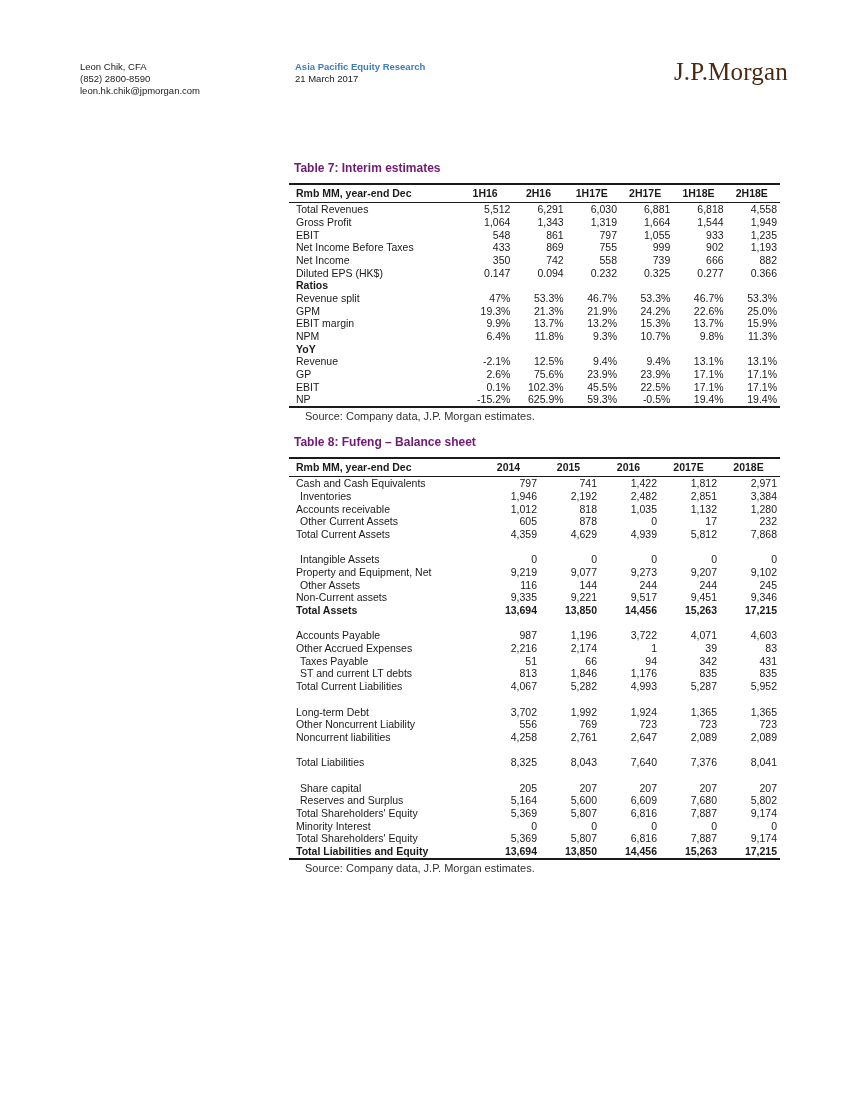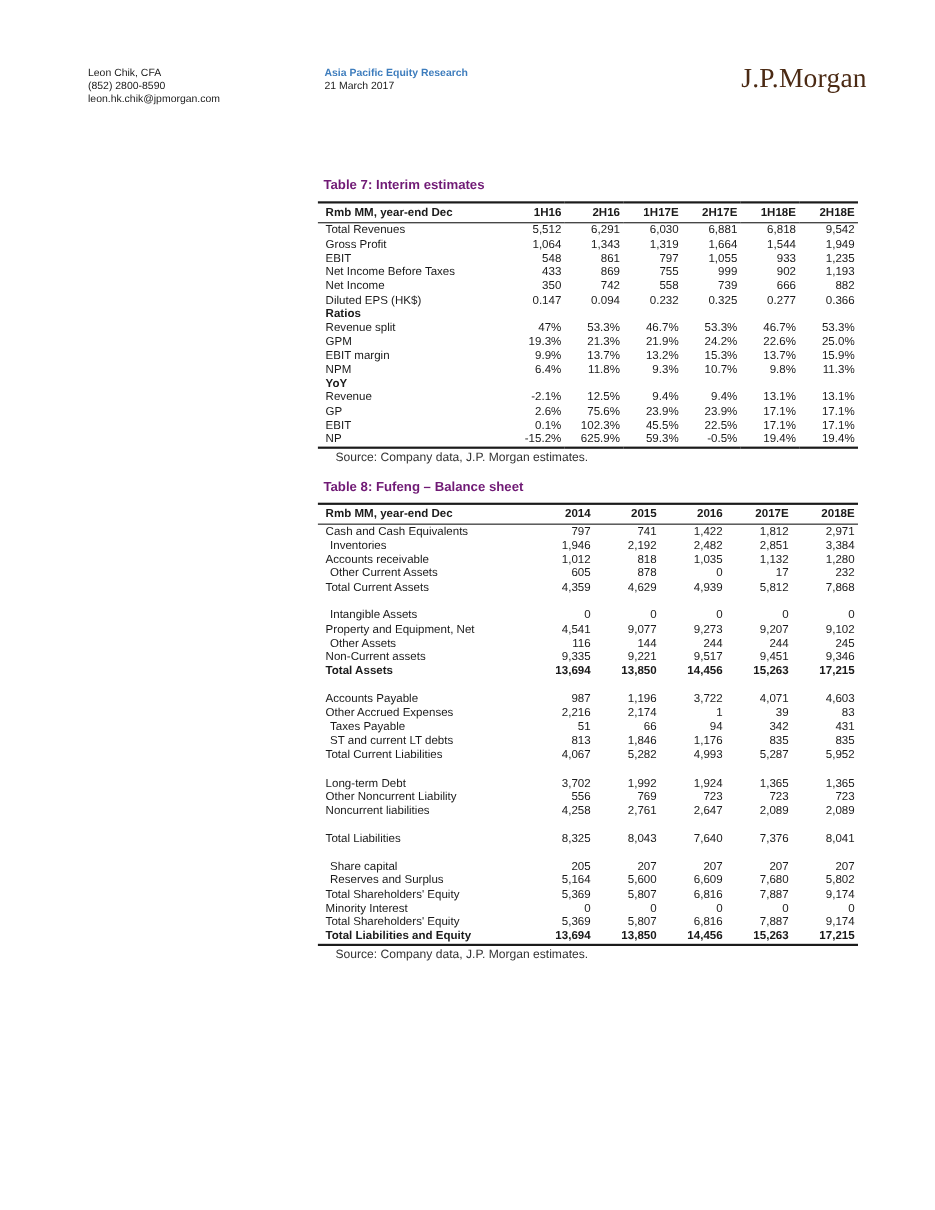--- a/index.html
+++ b/index.html
@@ -35,21 +35,21 @@
     font-size:12px;font-weight:bold;color:#701a75;
     margin:0 0 8px 5px;line-height:14px;
   }
   table.dtable{
     width:491px;border-collapse:collapse;table-layout:fixed;
     border-top:2px solid #1b1b1b;
     border-bottom:2px solid #1b1b1b;
   }
   .dtable thead tr{border-bottom:1.2px solid #1b1b1b;}
   .dtable th{
-    font-size:10.5px;font-weight:bold;text-align:right;
+    font-size:10.5px;font-weight:bold;
     height:16px;padding:0 3px 1px 0;white-space:nowrap;overflow:hidden;
   }
   .dtable th.lbl{text-align:left;padding-left:7px;}
   .t7 .dtable th.lbl{width:161px;}
   .t8 .dtable th.lbl{width:181px;}
   .dtable td{
     font-size:10.5px;height:12.7px;line-height:12.4px;
     padding:0 3px 0 0;white-space:nowrap;overflow:hidden;
   }
   .dtable td.num{text-align:right;}
@@ -99,21 +99,21 @@
           </tr>
         </thead>
         <tbody>
           <tr>
             <td class="lbl">Total Revenues</td>
             <td class="num">5,512</td>
             <td class="num">6,291</td>
             <td class="num">6,030</td>
             <td class="num">6,881</td>
             <td class="num">6,818</td>
-            <td class="num">9,542</td>
+            <td class="num">4,558</td>
           </tr>
           <tr>
             <td class="lbl">Gross Profit</td>
             <td class="num">1,064</td>
             <td class="num">1,343</td>
             <td class="num">1,319</td>
             <td class="num">1,664</td>
             <td class="num">1,544</td>
             <td class="num">1,949</td>
           </tr>
@@ -308,21 +308,21 @@
           <tr>
             <td class="lbl ind">Intangible Assets</td>
             <td class="num">0</td>
             <td class="num">0</td>
             <td class="num">0</td>
             <td class="num">0</td>
             <td class="num">0</td>
           </tr>
           <tr>
             <td class="lbl">Property and Equipment, Net</td>
-            <td class="num">4,541</td>
+            <td class="num">9,219</td>
             <td class="num">9,077</td>
             <td class="num">9,273</td>
             <td class="num">9,207</td>
             <td class="num">9,102</td>
           </tr>
           <tr>
             <td class="lbl ind">Other Assets</td>
             <td class="num">116</td>
             <td class="num">144</td>
             <td class="num">244</td>

